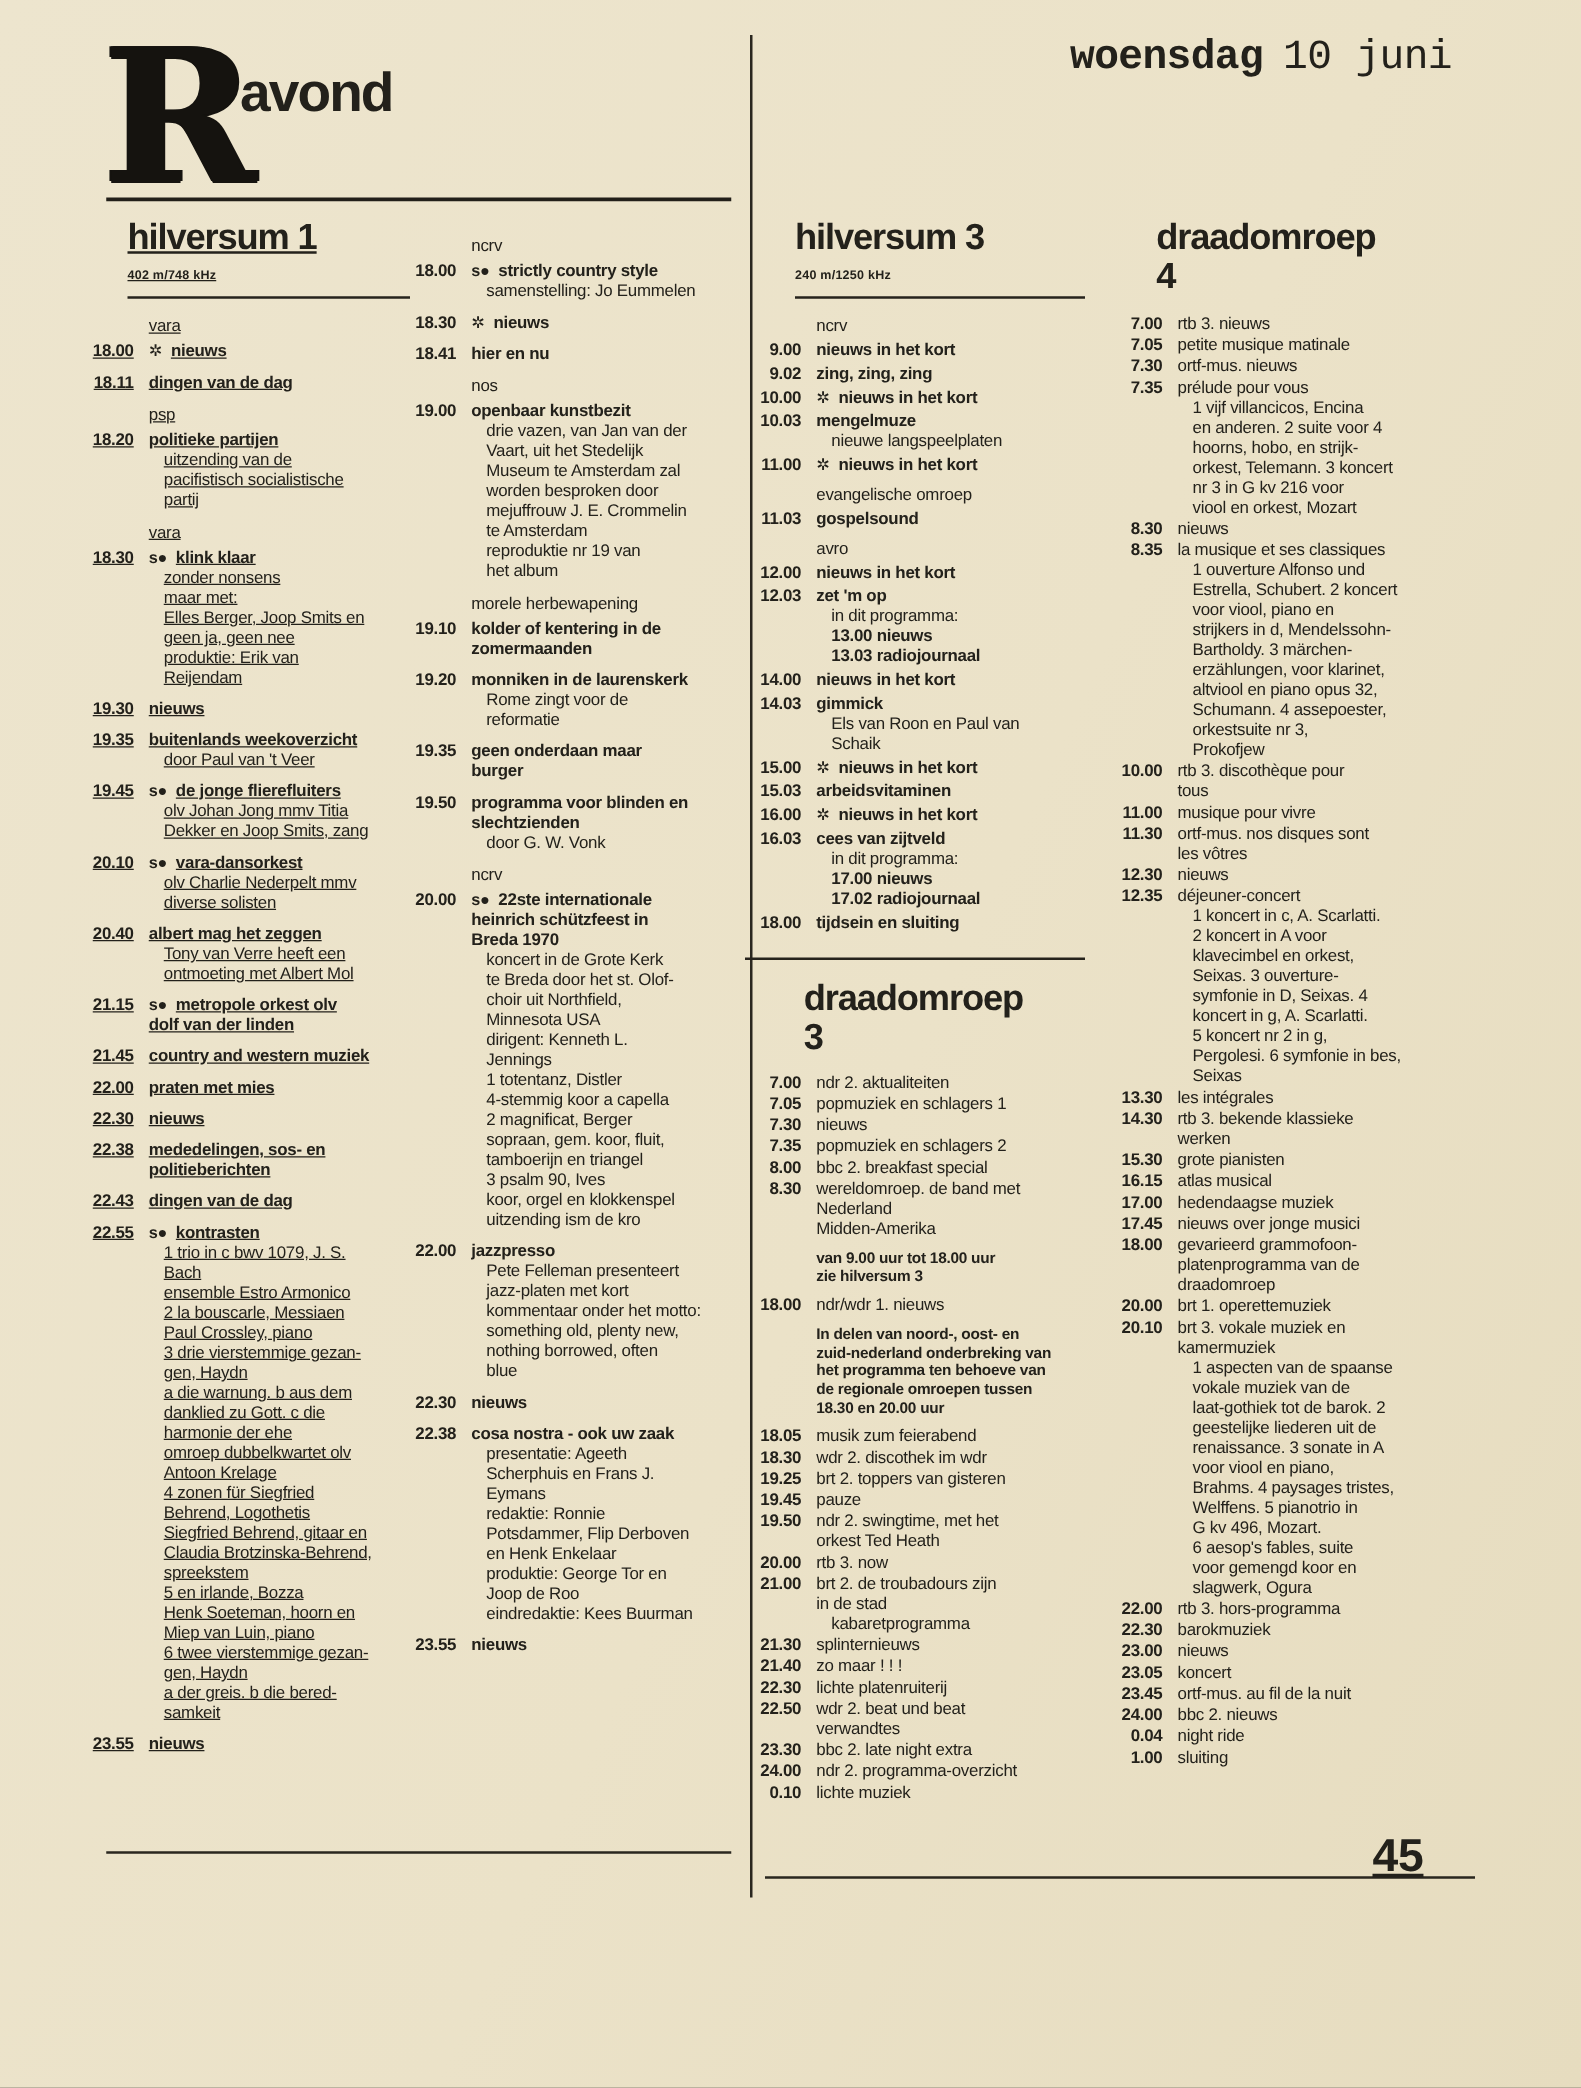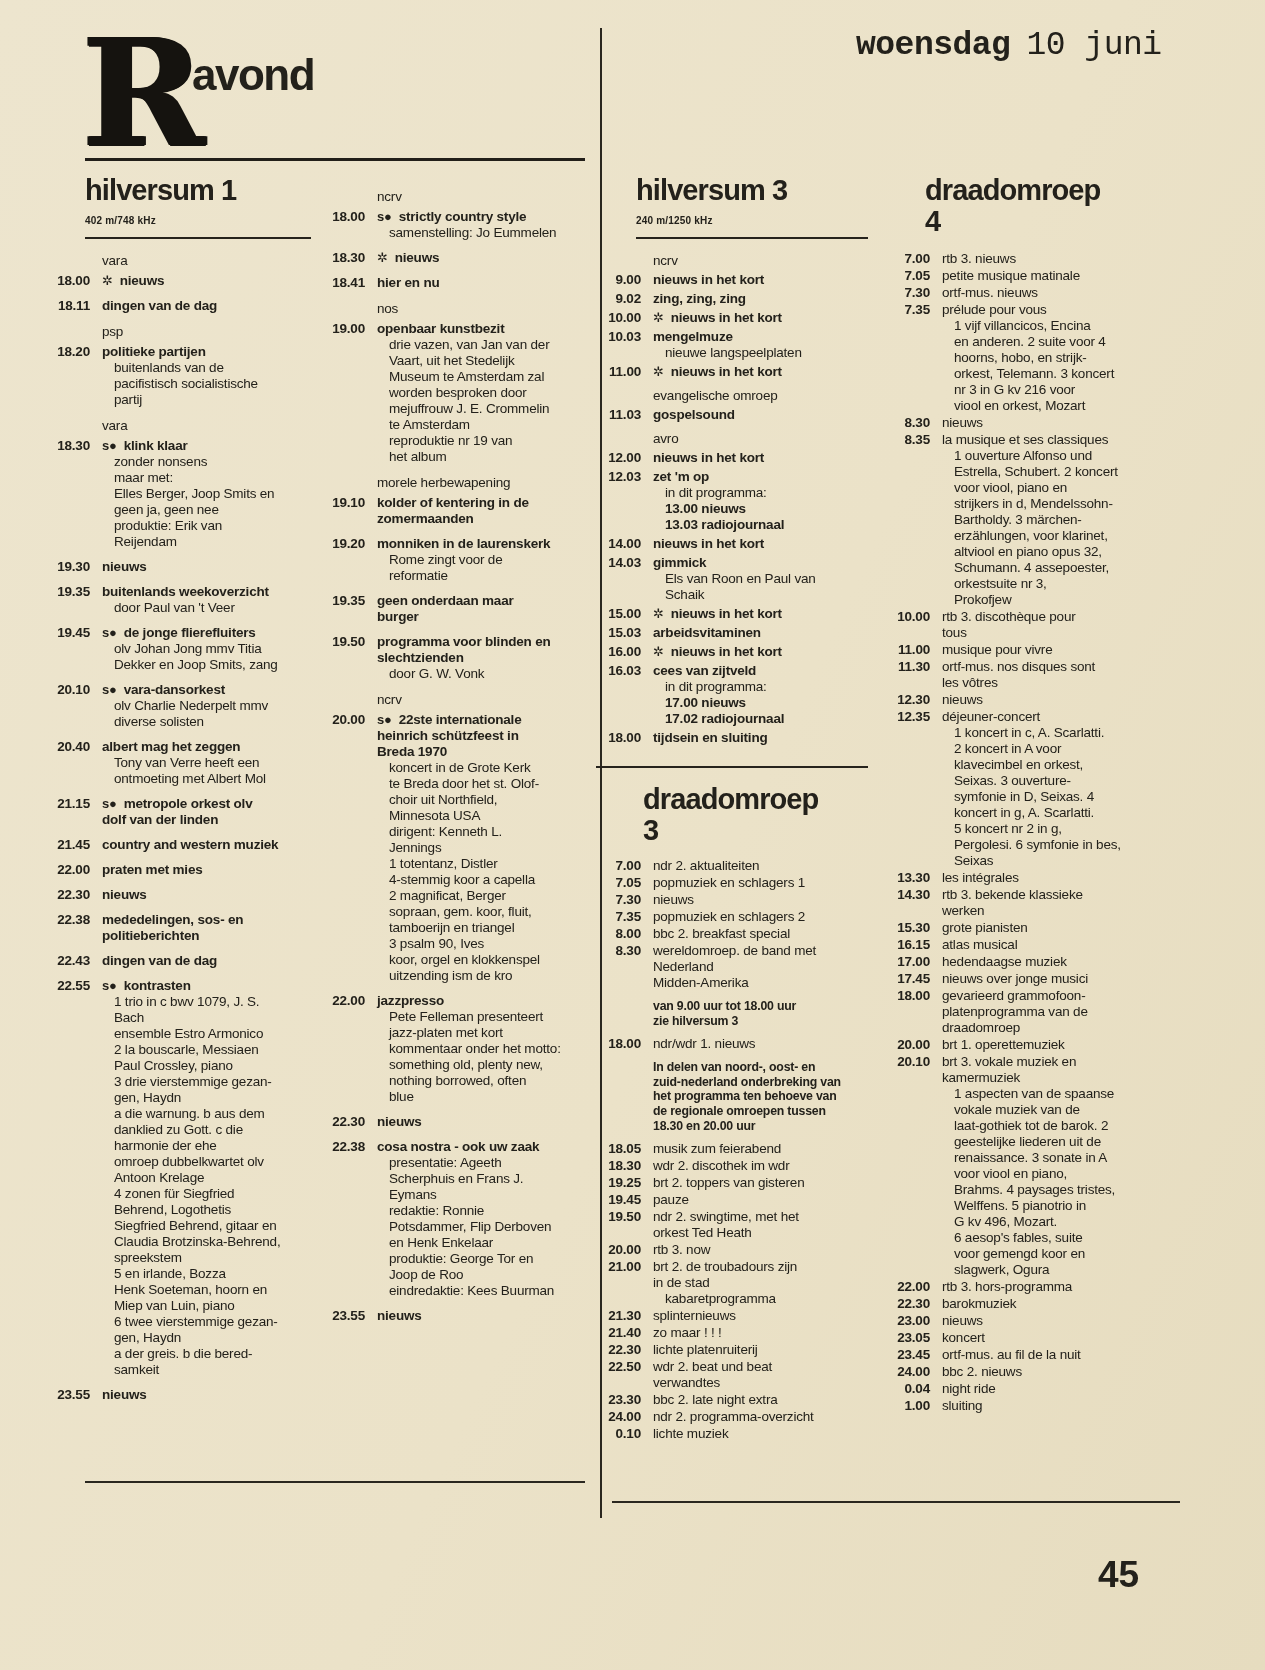--- a/index.html
+++ b/index.html
@@ -17,24 +17,24 @@
     font-size: 148px; line-height: 118px; color: #15130f;
     text-shadow: 1.5px 0 0 #15130f, -1.5px 0 0 #15130f, 0 1px 0 #15130f;
   }
   .section-title { position: absolute; left: 192px; top: 50px; font-size: 44px; font-weight: bold; letter-spacing: -1.5px; }
   .date-header { position: absolute; left: 856px; top: 27px; font-size: 33px; letter-spacing: -0.5px; white-space: nowrap; font-family: Liberation Mono, monospace; }
   .date-day { font-weight: bold; margin-right: 16px; }
   .header-rule { position: absolute; left: 85px; top: 158px; width: 500px; height: 3px; background: #221f19; }
   .center-divider { position: absolute; left: 600px; top: 28px; width: 2px; height: 1490px; background: #2a271f; }
   .bottom-rule-left { position: absolute; left: 85px; top: 1481px; width: 500px; height: 2px; background: #2a271f; }
   .bottom-rule-right { position: absolute; left: 612px; top: 1501px; width: 568px; height: 2px; background: #2a271f; }
-  .page-number { position: absolute; left: 1098px; top: 1554px; font-size: 37px; font-weight: bold; }
+  .page-number { position: absolute; left: 1098px; top: 1464px; font-size: 37px; font-weight: bold; text-decoration: underline; }
 
   .col { position: absolute; top: 175px; font-size: 13.5px; line-height: 16px; }
-  .col.pos-0 { left: 45px;  width: 266px; }
+  .col.pos-0 { left: 62px;  width: 266px; text-decoration: underline; }
   .col.pos-1 { left: 320px; width: 266px; }
   .col.pos-2 { left: 596px; width: 272px; }
   .col.pos-3 { left: 885px; width: 278px; }
 
   .col-hdr { margin-left: 40px; }
   .col-title { font-size: 29px; line-height: 31px; font-weight: bold; letter-spacing: -0.9px; }
   .col-freq { margin-top: 7px; font-size: 10px; font-weight: bold; letter-spacing: 0.2px; }
   .col-rule { margin-top: 8px; height: 2px; background: #26231c; }
 
   .entries { margin-top: 14px; }
@@ -93,21 +93,21 @@
             <div class="time">18.11</div>
             <div class="content">
               <div class="title"><span class="title-text">dingen van de dag</span></div>
             </div>
           </div>
           <div class="label-row">psp</div>
           <div class="entry">
             <div class="time">18.20</div>
             <div class="content">
               <div class="title"><span class="title-text">politieke partijen</span></div>
-              <div class="detail">buitenlands van de</div>
+              <div class="detail">uitzending van de</div>
               <div class="detail">pacifistisch socialistische</div>
               <div class="detail">partij</div>
             </div>
           </div>
           <div class="label-row">vara</div>
           <div class="entry">
             <div class="time">18.30</div>
             <div class="content">
               <div class="title"><span class="sym stereo">s●</span><span class="title-text">klink klaar</span></div>
               <div class="detail">zonder nonsens</div>

